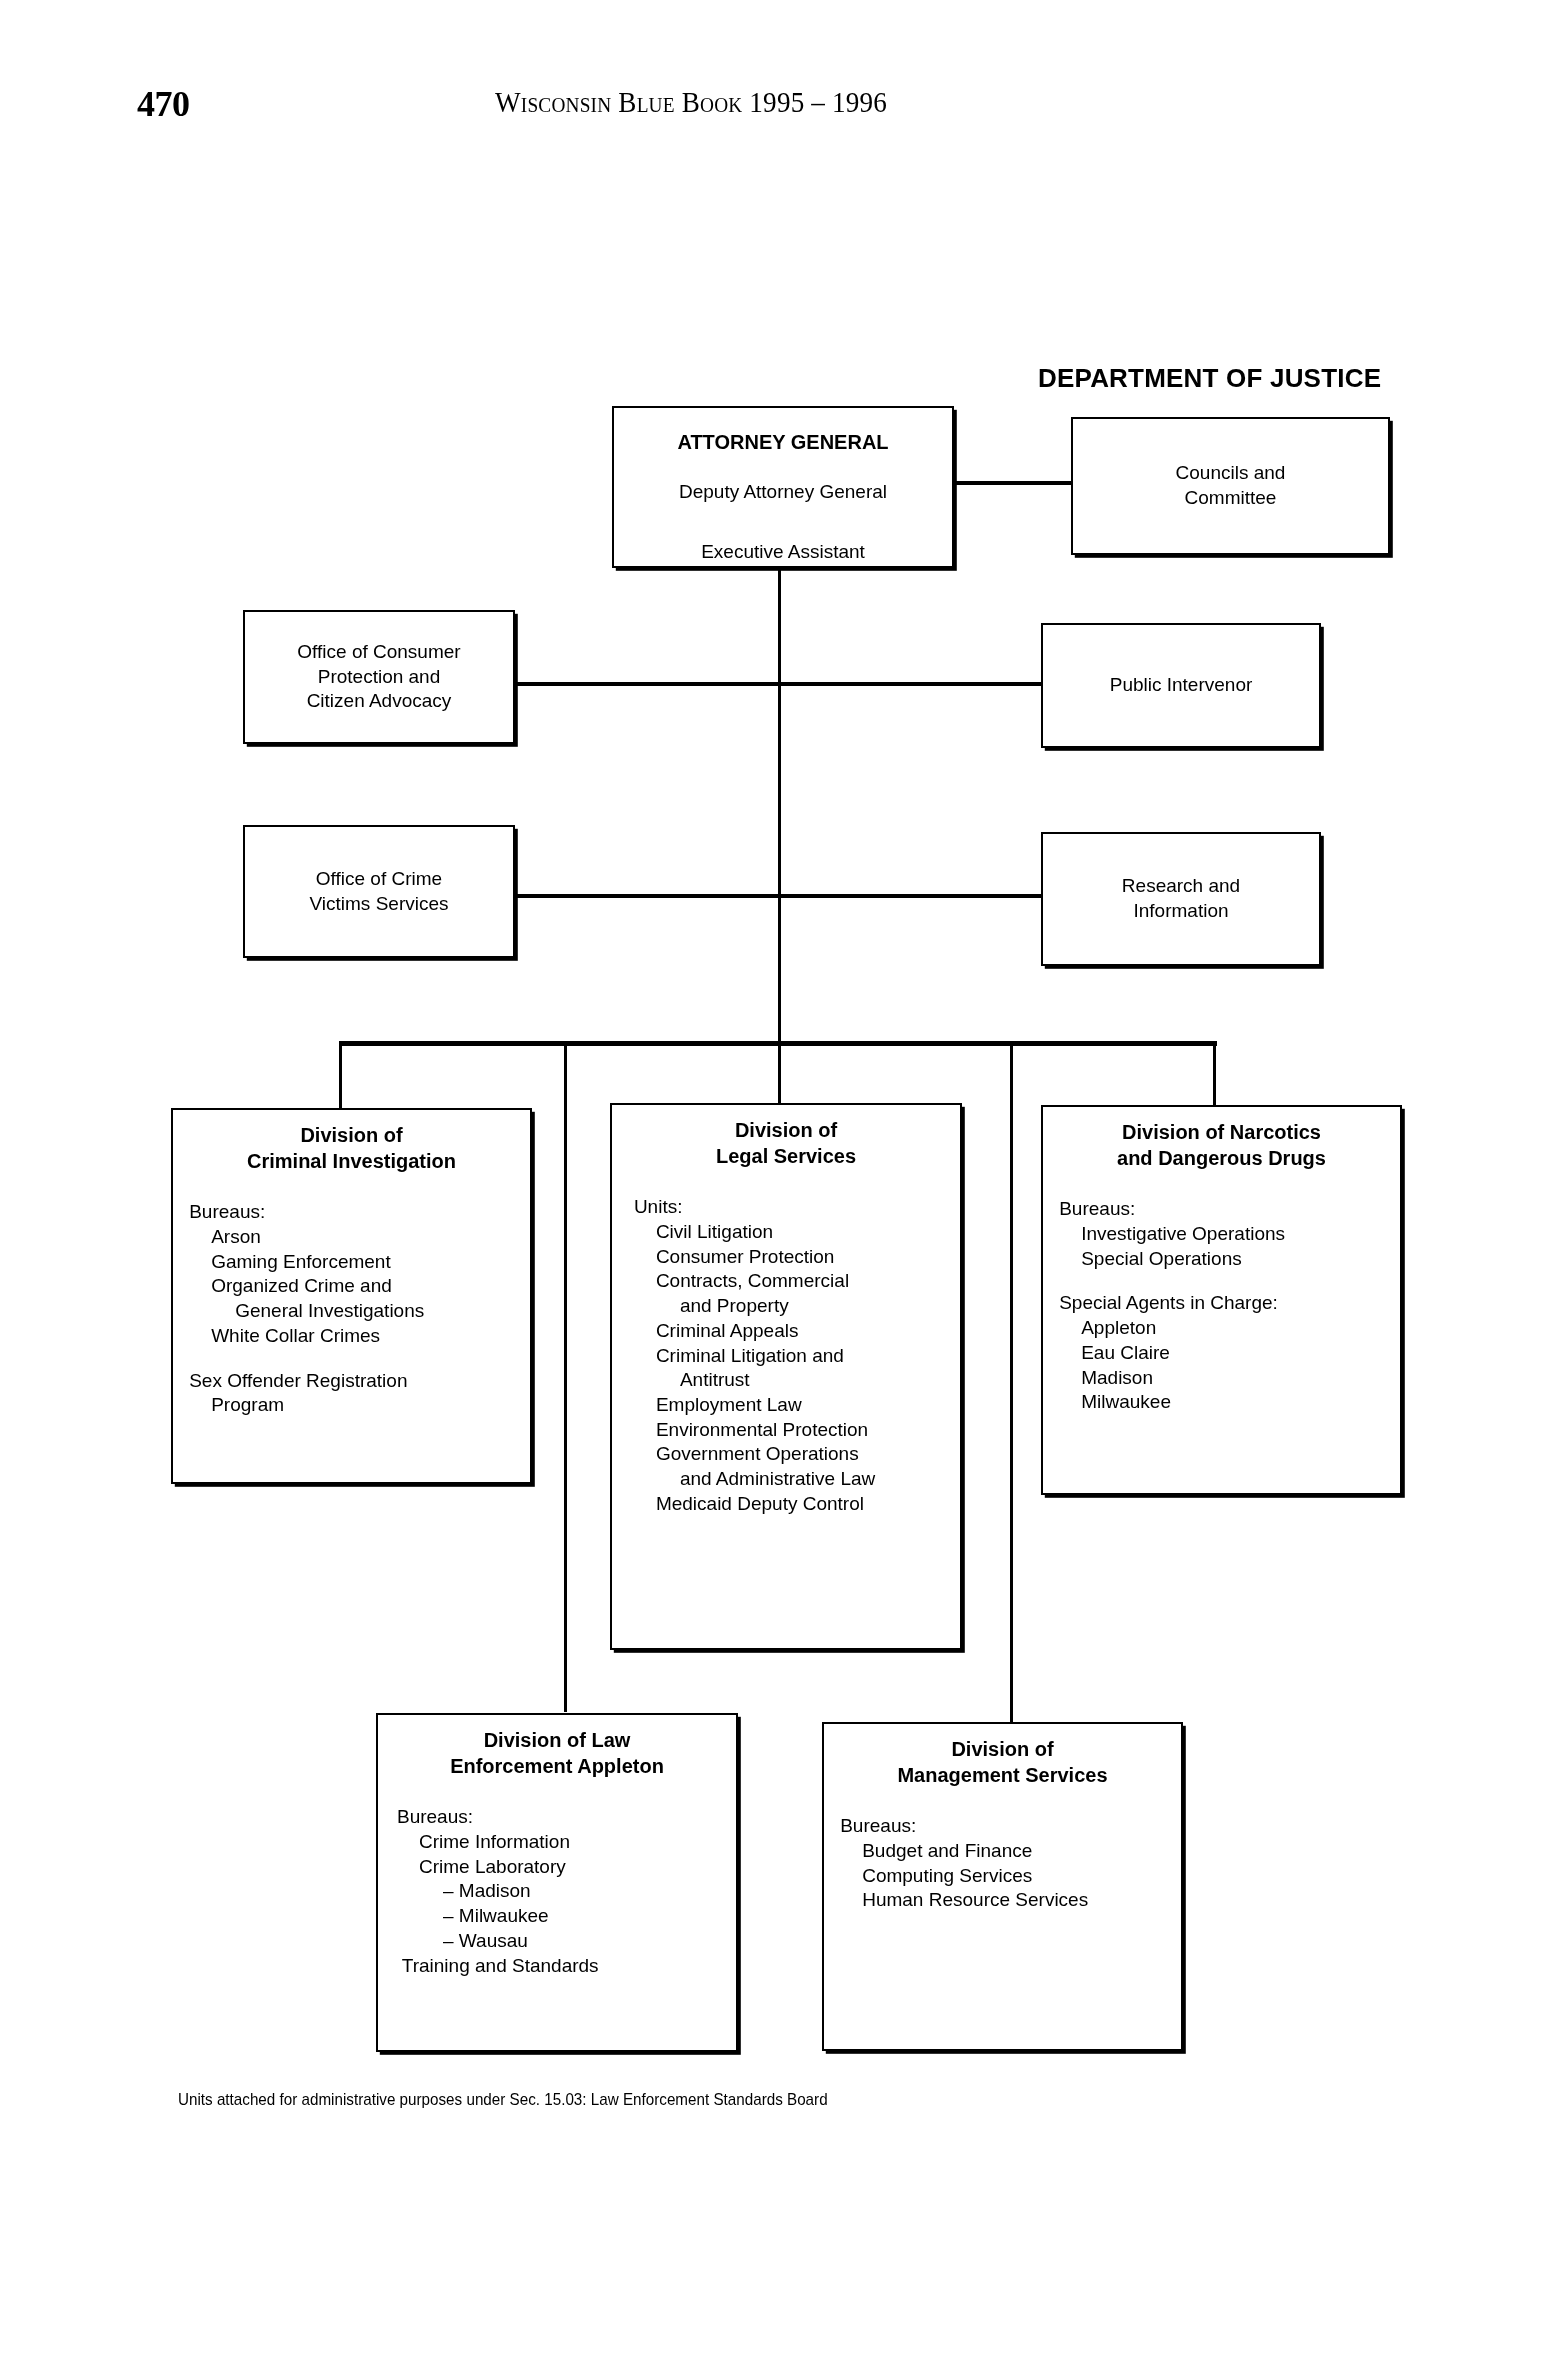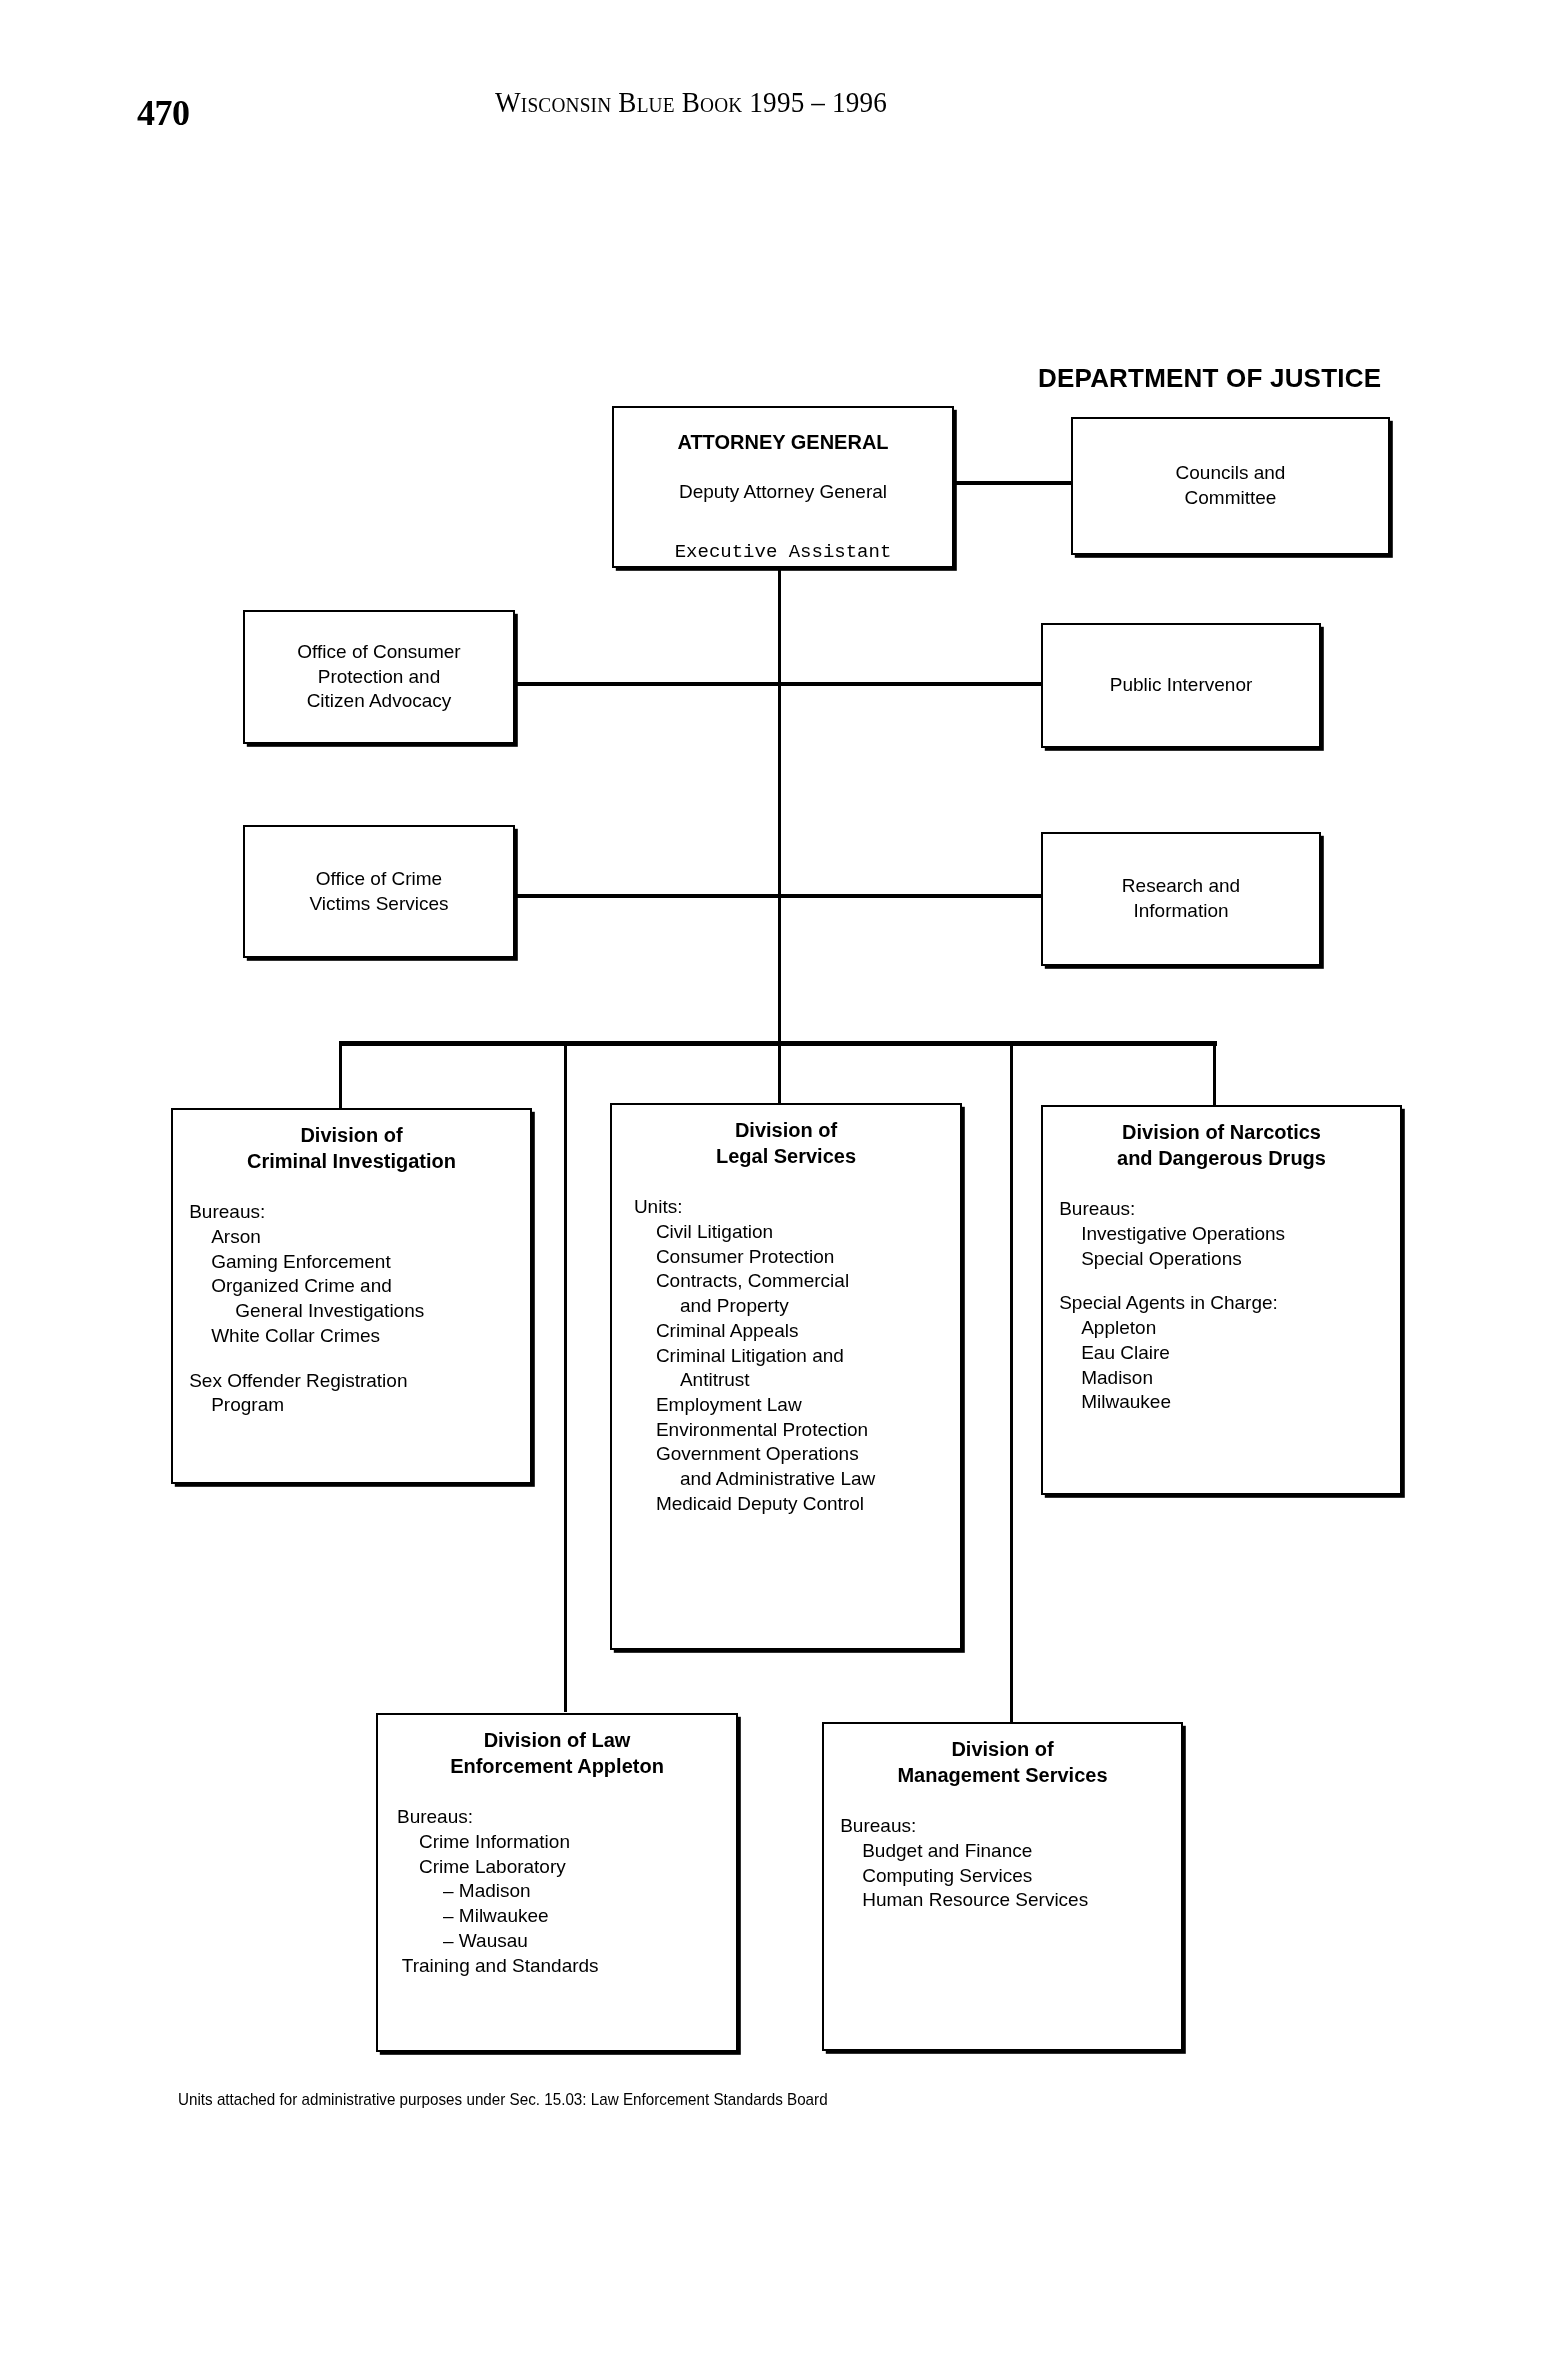--- a/index.html
+++ b/index.html
@@ -23,21 +23,20 @@
   
   .page-number {
     position: absolute;
     left: 137px;
     top: 86px;
     font-family: "Liberation Serif", serif;
     font-weight: bold;
     font-size: 36px;
     letter-spacing: -0.5px;
     line-height: 1;
-    margin-top: 9px;
   }
   .running-title {
     position: absolute;
     left: 495px;
     top: 88px;
     font-family: "Liberation Serif", serif;
     font-size: 29.5px;
     line-height: 1;
     white-space: nowrap;
     font-variant: small-caps;
@@ -153,21 +152,21 @@
 
   <div class="line" style="left:778px; top:1041px; width:2.9px; height:62px;"></div>
 
   <div class="line" style="left:1010px; top:1041px; width:2.9px; height:681px;"></div>
 
   <div class="line" style="left:1213px; top:1041px; width:2.9px; height:64px;"></div>
 
   <div class="box box-center" style="left:612px; top:406px; width:342px; height:162px;">
     <div class="box-title" style="margin-top:20px;">ATTORNEY GENERAL</div>
     <div class="box-line" style="margin-top:25px;">Deputy Attorney General</div>
-    <div class="box-line" style="margin-top:35px;font-family:Liberation Mono, monospace;">Executive Assistant</div>
+    <div class="box-line" style="margin-top:35px;">Executive Assistant</div>
   </div>
 
   <div class="box box-center" style="left:1071px; top:417px; width:319px; height:138px;">
     <div class="box-line">Councils and
 Committee</div>
   </div>
 
   <div class="box box-center" style="left:243px; top:610px; width:272px; height:134px;">
     <div class="box-line">Office of Consumer
 Protection and

